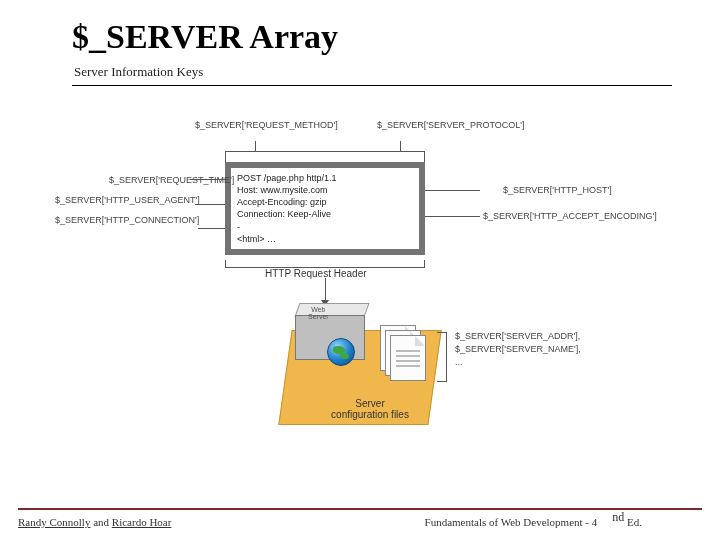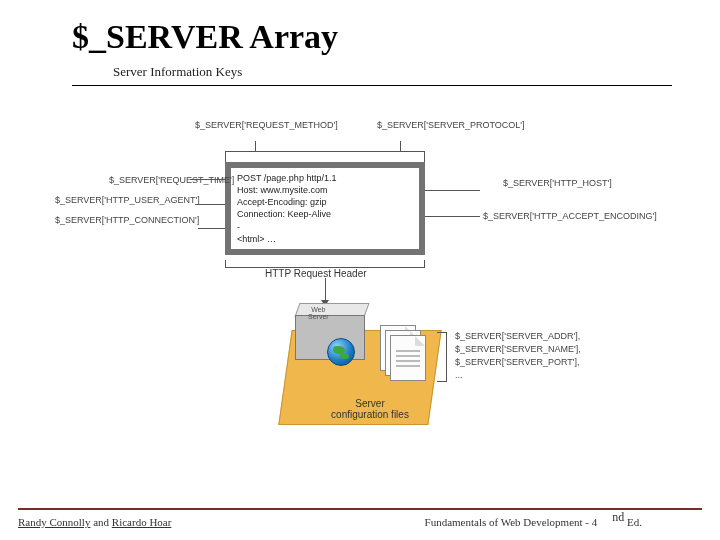--- a/index.html
+++ b/index.html
@@ -25,21 +25,20 @@
     font-size: 34px;
     font-weight: bold;
     color: #000;
   }
   .subtitle {
     position: absolute;
     top: 64px;
     left: 74px;
     font-size: 13px;
     color: #222;
-    margin-left: 39px;
   }
   .title-rule {
     position: absolute;
     top: 85px;
     left: 72px;
     width: 600px;
     height: 0;
     border-top: 1px solid #000;
   }
   .diagram {
@@ -299,21 +298,21 @@
     <div class="llabel" style="top:65px; left:30px;padding-left:44px;">$_SERVER['REQUEST_TIME']</div>
     <div class="lline" style="top:69px; left:155px; width:35px;"></div>
 
     <div class="llabel" style="top:85px; left:20px;">$_SERVER['HTTP_USER_AGENT']</div>
     <div class="lline" style="top:94px; left:160px; width:30px;"></div>
 
     <div class="llabel" style="top:105px; left:20px;">$_SERVER['HTTP_CONNECTION']</div>
     <div class="lline" style="top:118px; left:163px; width:27px;"></div>
 
     <div class="lline" style="top:80px; left:390px; width:55px;"></div>
-    <div class="rlabel" style="top:68px; left:448px;padding-left:20px;">$_SERVER['HTTP_HOST']</div>
+    <div class="rlabel" style="top:75px; left:448px;padding-left:20px;">$_SERVER['HTTP_HOST']</div>
 
     <div class="lline" style="top:106px; left:390px; width:55px;"></div>
     <div class="rlabel" style="top:101px; left:448px;">$_SERVER['HTTP_ACCEPT_ENCODING']</div>
 
     <div class="arrow-down" style="top:168px; left:290px; height:24px;"></div>
     <div class="arrow-head" style="top:190px; left:286px;"></div>
 
     <div class="server-pad"></div>
     <div class="server-top"></div>
     <div class="server-box"></div>
@@ -333,21 +332,20 @@
     <div class="doc-stack d3">
         <div class="doc-corner"></div>
         <div class="doc-lines"></div>
       </div>
     <div class="server-caption">Server<br>configuration files</div>
 
     <div class="rbrace"></div>
     <div class="bottom-group">
       <div>$_SERVER['SERVER_ADDR'],</div>
       <div>$_SERVER['SERVER_NAME'],</div>
-      <div>$_SERVER['SERVER_PORT'],</div>
       <div>...</div>
     </div>
   </div>
 
   <div class="footer-rule"></div>
   <div class="footer-left">
     <span class="u">Randy Connolly</span><span> and </span><span class="u">Ricardo Hoar</span>
   </div>
   <div class="footer-right">
     <span>Fundamentals of Web Development - 4</span><span class="sup">nd</span><span> Ed.</span>

